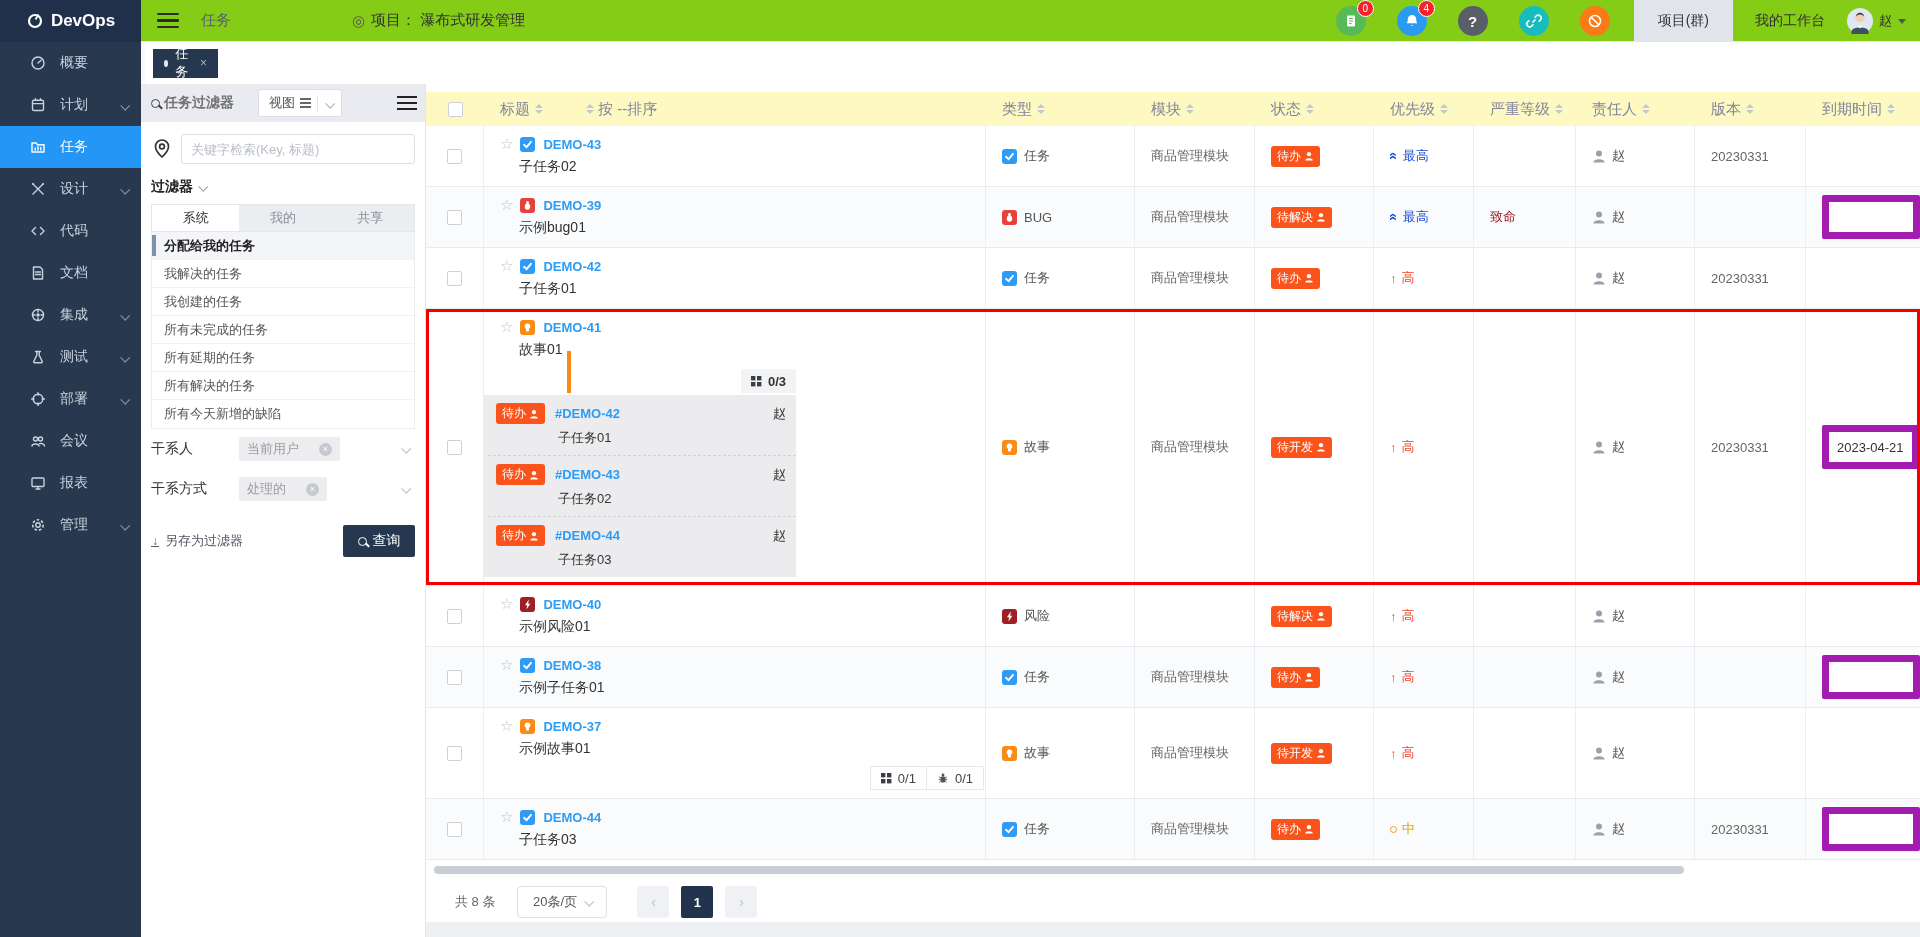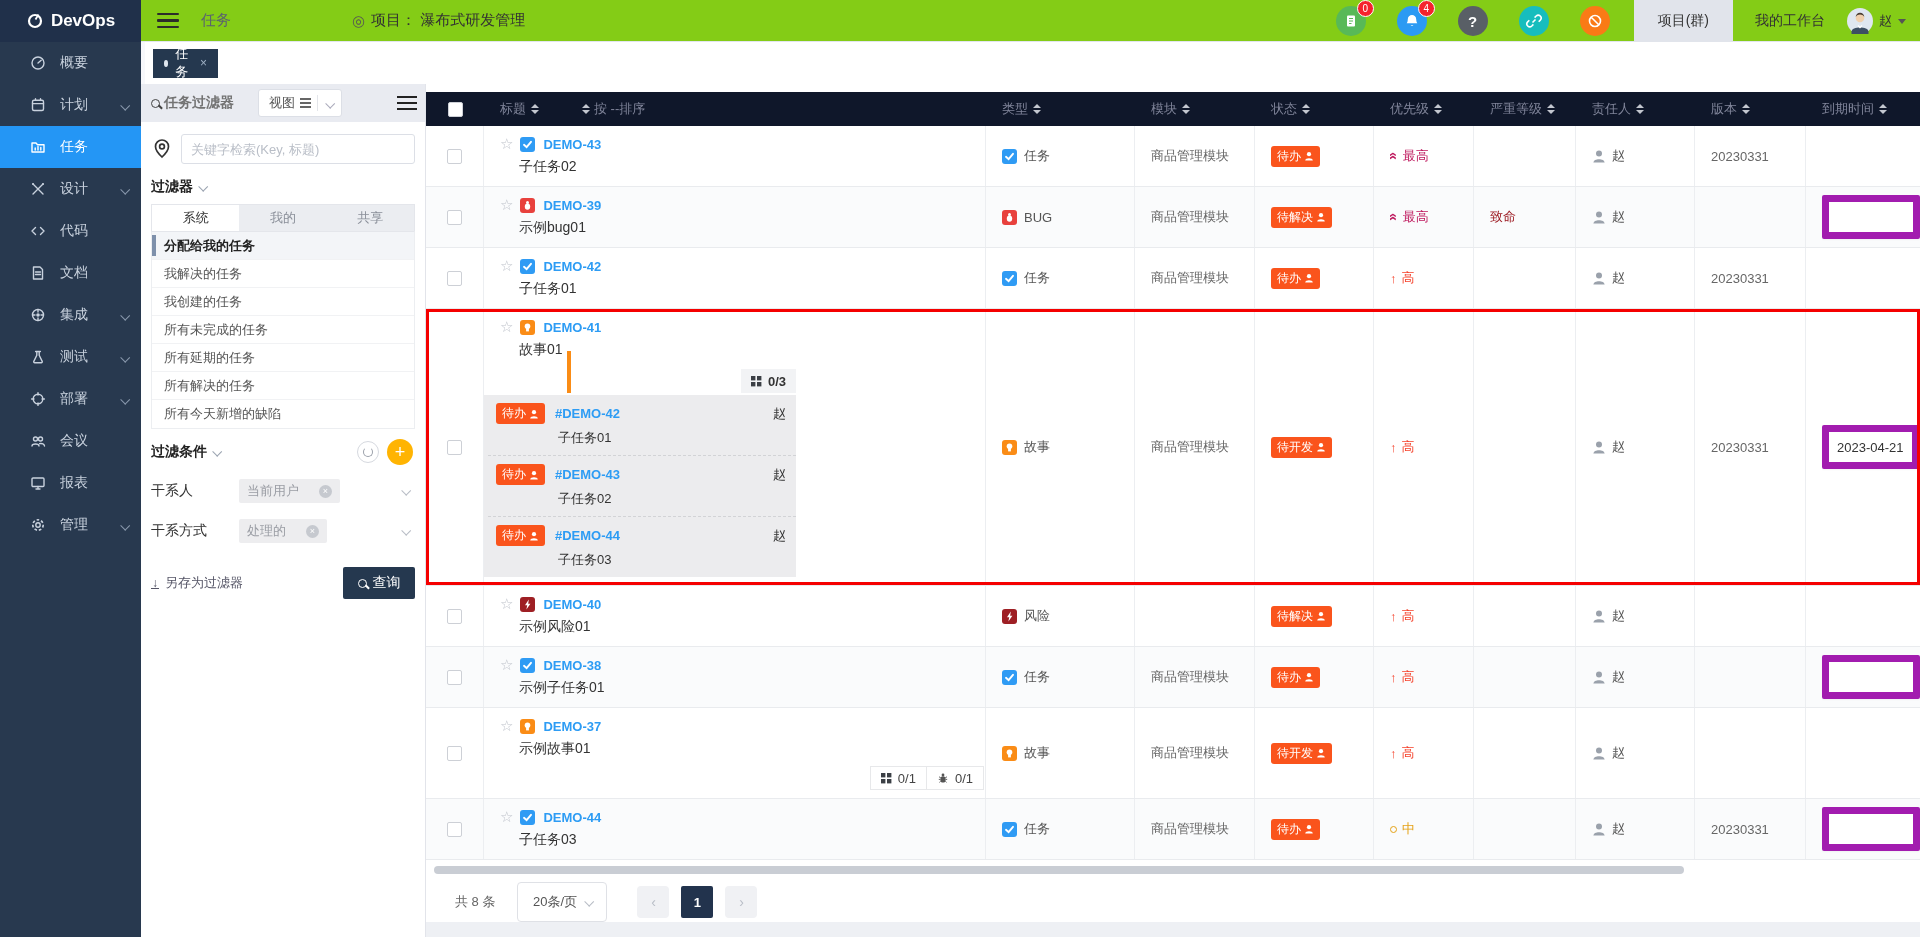--- a/index.html
+++ b/index.html
@@ -83,21 +83,21 @@
 .cond-row .chev{position:absolute;right:16px;color:#b7bcc5}
 .fp-bottom{display:flex;align-items:center;justify-content:space-between;padding:16px 10px 0 10px}
 .saveas{display:flex;align-items:center;gap:6px;font-size:13px;color:#556;cursor:pointer}
 .dl-ico{display:inline-block;border-bottom:1.6px solid #556;padding:0 1px 0px 1px;line-height:10px;font-size:12px;color:#556}
 .btn-query{height:32px;min-width:72px;background:#25384f;color:#fff;border:none;border-radius:2px;font-size:14px;display:flex;align-items:center;justify-content:center;gap:6px;cursor:pointer;font-family:inherit}
 .btn-query .mag{border-color:#fff}.btn-query .mag::after{background:#fff}
 
 
 .main{position:absolute;left:426px;top:84px;width:1494px;height:853px;background:#fff;z-index:10}
 .tgrid{display:grid;grid-template-columns:58px 502px 149px 120px 119px 100px 102px 119px 111px 114px}
-.thead{height:34px;background:#0f172a;margin-top:8px;color:#80859a;font-size:13px}
+.thead{height:34px;background:#fef9c3;margin-top:8px;color:#80859a;font-size:15px}
 .thead .hc{display:flex;align-items:center;padding-left:16px}
 .thead .hc0{justify-content:center;padding-left:0}
 .sorts{display:inline-flex;flex-direction:column;gap:2px;margin-left:5px}
 .sorts i{width:0;height:0;border-left:4px solid transparent;border-right:4px solid transparent}
 .sorts .u{border-bottom:4px solid #c3c7cf}
 .sorts .d{border-top:4px solid #c3c7cf}
 .sortlbl{margin-left:38px;display:flex;align-items:center;gap:4px;color:#80859a}
 .cb{width:15px;height:15px;border:1px solid #cdd0d6;border-radius:2px;background:#fff;display:inline-block;cursor:pointer}
 .trow{position:relative;border-bottom:1px solid #e9ebee;min-height:59px;background:#fff}
 .trow.striped{background:#fafbfc}
@@ -107,21 +107,21 @@
 .c-title{flex-direction:column;align-items:stretch;justify-content:center;padding:8px 0;color:#333}
 .line1{display:flex;align-items:center;height:20px}
 .star{color:#c0c4cc;font-size:15px;margin-left:16px;cursor:pointer}
 .type-ico{width:15px;height:15px;border-radius:3px;display:inline-flex;align-items:center;justify-content:center;margin-left:7px;flex:none}
 .key{color:#2d9cf4;font-weight:bold;font-size:13px;margin-left:8px;cursor:pointer}
 .line2{margin:4px 0 0 35px;font-size:14px;color:#333;height:20px;cursor:pointer}
 .c-type .type-ico{margin-left:0;margin-right:7px}
 .badge{background:#fa541c;color:#fff;font-size:12px;height:21px;display:inline-flex;align-items:center;gap:3px;padding:0 6px;border-radius:3px;white-space:nowrap}
 .pri{display:inline-flex;align-items:center;gap:5px;font-size:13px}
 .pri .dbl{display:inline-block;transform:rotate(90deg);font-weight:bold;font-size:14px;line-height:1}
-.pri.highest{color:#be185d}
+.pri.highest{color:#1d4ed8}
 .pri.high{color:#f5432c}
 .pri.med{color:#e5a216}
 .circ{width:7px;height:7px;border:1.6px solid #e5a216;border-radius:50%;display:inline-block}
 .sev{color:#9d1d24;font-size:13px}
 .assignee{display:inline-flex;align-items:center;gap:6px;color:#555}
 .due-box{display:inline-flex;align-items:center;width:98px;height:44px;background:#fff;border:7px solid #a21caf;border-radius:2px;box-shadow:0 1px 2px rgba(0,0,0,.04);padding-left:8px;font-size:13px;color:#333}
 .chiprow{width:312px;display:flex;justify-content:flex-end;margin-top:8px}
 .cnt-chip{display:inline-flex;align-items:center;gap:6px;height:24px;padding:0 10px;background:#f2f3f5;color:#333;font-size:13px;font-weight:bold;cursor:pointer}
 .cnt-chip.bordered{background:#fff;border:1px solid #e7e8ea;font-weight:normal;color:#444}
 .badgerow{display:flex;justify-content:flex-end;margin-top:6px;padding-right:1px}
@@ -134,21 +134,21 @@
 .subkey{color:#2d9cf4;font-weight:bold;font-size:13px;margin-left:10px;cursor:pointer}
 .subassignee{margin-left:auto;color:#333;font-size:13px}
 .subline2{margin:5px 0 0 62px;font-size:13px;color:#333}
 .subsep{border-top:1px dashed #d2d3d6;margin-left:4px}
 .red-overlay{position:absolute;inset:0;border:3px solid #f50000;pointer-events:none;z-index:6}
 
 
 .hscroll{position:absolute;left:8px;top:782px;width:1250px;height:8px;border-radius:4px;background:#c9cdd4;cursor:pointer}
 .pager{position:absolute;left:0;top:800px;width:100%;height:36px;display:flex;align-items:center}
 .pg-total{margin-left:29px;font-size:13px;color:#666}
-.pg-size{margin-left:22px;width:90px;height:40px;border:1px solid #dfe1e6;border-radius:4px;display:flex;align-items:center;justify-content:center;gap:8px;font-size:13px;color:#555;cursor:pointer}
+.pg-size{margin-left:22px;width:90px;height:32px;border:1px solid #dfe1e6;border-radius:4px;display:flex;align-items:center;justify-content:center;gap:8px;font-size:13px;color:#555;cursor:pointer}
 .pg-size .chev{color:#b7bcc5}
 .pg-btn{width:32px;height:32px;border-radius:4px;background:#f0f1f4;display:flex;align-items:center;justify-content:center;color:#b9bec7;font-size:14px;cursor:pointer}
 .pg-prev{margin-left:30px}
 .pg-cur{width:32px;height:32px;border-radius:2px;background:#22334d;color:#fff;display:flex;align-items:center;justify-content:center;font-size:13px;font-weight:bold;margin-left:12px;cursor:pointer}
 .pg-next{margin-left:12px}
 .footstrip{position:absolute;left:0;top:838px;width:100%;height:15px;background:#eef0f4}
 </style>
 </head>
 <body>
 
@@ -408,30 +408,20 @@
       </div>
     <div class="flist">
         <div class="fitem active">分配给我的任务</div>
         <div class="fitem">我解决的任务</div>
         <div class="fitem">我创建的任务</div>
         <div class="fitem">所有未完成的任务</div>
         <div class="fitem">所有延期的任务</div>
         <div class="fitem">所有解决的任务</div>
         <div class="fitem">所有今天新增的缺陷</div>
       </div>
-    <div class="fp-cond-head">
-      <span class="fp-cond-title">
-        <span>过滤条件</span>
-        <span class="chev"></span>
-      </span>
-      <span class="refresh">
-          <i></i>
-        </span>
-      <span class="plusbtn">+</span>
-    </div>
     <div id="condrows">
         <div class="cond-row">
           <span class="cond-label">干系人</span>
           <span class="cond-tag">
             <span>当前用户</span>
             <span class="tx">×</span>
           </span>
           <span class="chev"></span>
         </div>
         <div class="cond-row">

